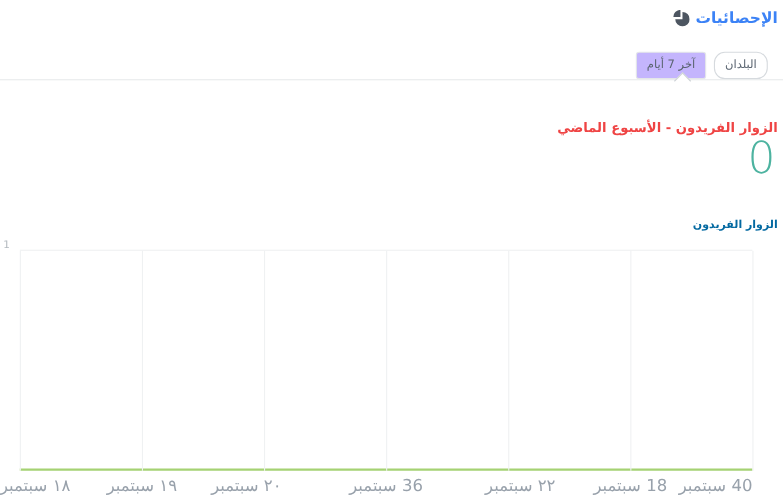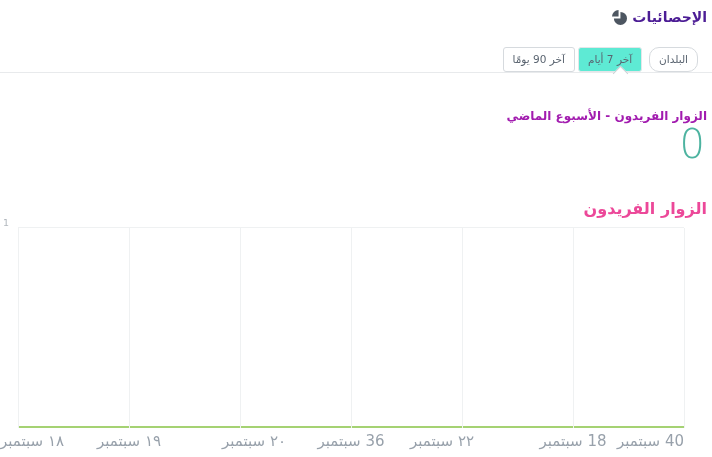--- a/index.html
+++ b/index.html
@@ -1,36 +1,36 @@
 <!DOCTYPE html>
 <html lang="ar" dir="rtl"><head>
 <meta charset="utf-8">
 <style>
   html,body{margin:0;padding:0;background:#fff;}
   body{width:712px;height:457px;overflow:hidden;font-family:"DejaVu Sans",sans-serif;}
   .page{position:relative;width:712px;height:457px;direction:rtl;background:#fff;}
 
-  .header{position:absolute;top:9px;right:5px;display:flex;align-items:center;gap:5px;color:#4c1d95;}
+  .header{position:absolute;top:9px;right:5px;display:flex;align-items:flex-start;gap:5px;color:#3b82f6;}
   .header .title{font-size:14px;font-weight:bold;letter-spacing:0;}
   .icon-pie{width:15px;height:15px;display:block;}
 
   .tabs{position:absolute;top:47px;right:14px;display:flex;gap:3px;align-items:center;}
   .tab{background:#fff;border:1px solid #d6dade;border-radius:3px;color:#5a6470;
        font-size:10.5px;padding:5px 9px;cursor:pointer;font-family:inherit;white-space:nowrap;line-height:1.2;}
-  .tab.selected{background:#5eead4;border-color:#e4e6e9;}
+  .tab.selected{background:#c4b5fd;border-color:#e4e6e9;}
   .tab.gap-after{margin-left:4px;border-radius:10px;}
 
   .divider{position:absolute;top:72px;left:0;width:712px;height:1px;background:#e8eaec;}
   .caret{position:absolute;top:68px;left:615px;width:10px;height:10px;background:#fff;
          border-top:1px solid #ccd1d5;border-left:1px solid #ccd1d5;transform:rotate(45deg);z-index:2;}
 
-  .summary-title{position:absolute;top:109px;right:5px;font-size:12px;font-weight:bold;color:#a21caf;}
+  .summary-title{position:absolute;top:109px;right:5px;font-size:12px;font-weight:bold;color:#ef4444;}
   .summary-value{position:absolute;top:124px;right:7px;font-size:40px;font-weight:300;line-height:1;color:#4db3a0;}
 
-  .chart-title{position:absolute;top:199px;right:5px;font-size:16px;font-weight:bold;color:#ec4899;}
+  .chart-title{position:absolute;top:199px;right:5px;font-size:10px;font-weight:bold;color:#0369a1;}
 
   .chart-plot{position:absolute;top:227px;left:18px;width:666px;height:200px;
               border-top:1px solid #eff1f2;direction:ltr;}
   .gridline{position:absolute;top:0;bottom:0;width:1px;background:#eff1f2;}
   .series-svg{position:absolute;left:0;top:0;width:666px;height:200px;overflow:visible;}
   .y-label{position:absolute;left:-15px;top:-11px;font-size:9.5px;color:#b2b8be;}
 
   .x-labels{position:absolute;top:432px;left:18px;width:666px;height:14px;}
   .x-label{position:absolute;top:0;font-size:15px;color:#98a1ab;white-space:nowrap;direction:rtl;}
 </style>
@@ -45,21 +45,20 @@
       <svg class="icon-pie" viewBox="0 0 16 16" aria-hidden="true">
         <path d="M9 2 a7 7 0 1 1 -7 7 h7 z" fill="#4d5661"></path>
         <path d="M7 0 a7 7 0 0 0 -7 7 h7 z" fill="#4d5661"></path>
       </svg>
     </span>
   </div>
 
   <div class="tabs">
     <button class="tab gap-after">البلدان</button>
     <button class="tab selected">آخر 7 أيام</button>
-    <button class="tab">آخر 90 يومًا</button>
   </div>
 
   <div class="divider"></div>
   <div class="caret"></div>
 
   <div class="summary-title">الزوار الفريدون - الأسبوع الماضي</div>
   <div class="summary-value" style="color: rgb(77, 179, 160);">0</div>
 
   <div class="chart-title">الزوار الفريدون</div>
 
@@ -73,20 +72,20 @@
       <div class="gridline" style="left: 33.3333%; background: rgb(239, 241, 242);"></div>
       <div class="gridline" style="left: 50%; background: rgb(239, 241, 242);"></div>
       <div class="gridline" style="left: 66.6667%; background: rgb(239, 241, 242);"></div>
       <div class="gridline" style="left: 83.3333%; background: rgb(239, 241, 242);"></div>
       <div class="gridline" style="left: 100%; background: rgb(239, 241, 242);"></div>
     </div>
 
   <div class="x-labels">
       <span class="x-label" style="left: -18px;">١٨ سبتمبر</span>
       <span class="x-label" style="left: 111px; transform: translateX(-50%); text-align: center;">١٩ سبتمبر</span>
-      <span class="x-label" style="left: 236px; transform: translateX(-50%);">٢٠ سبتمبر</span>
+      <span class="x-label" style="left: 206px; transform: translateX(-50%);">٢٠ سبتمبر</span>
       <span class="x-label" style="left: 333px; transform: translateX(-50%);">36 سبتمبر</span>
-      <span class="x-label" style="left: 424px; transform: translateX(-50%); text-align: center;">٢٢ سبتمبر</span>
+      <span class="x-label" style="left: 455px; transform: translateX(-50%); text-align: center;">٢٢ سبتمبر</span>
       <span class="x-label" style="left: 555px; transform: translateX(-50%);">18 سبتمبر</span>
       <span class="x-label" style="left: 666px; transform: translateX(-100%);">40 سبتمبر</span>
     </div>
 
 </div>
 
 </body></html>

